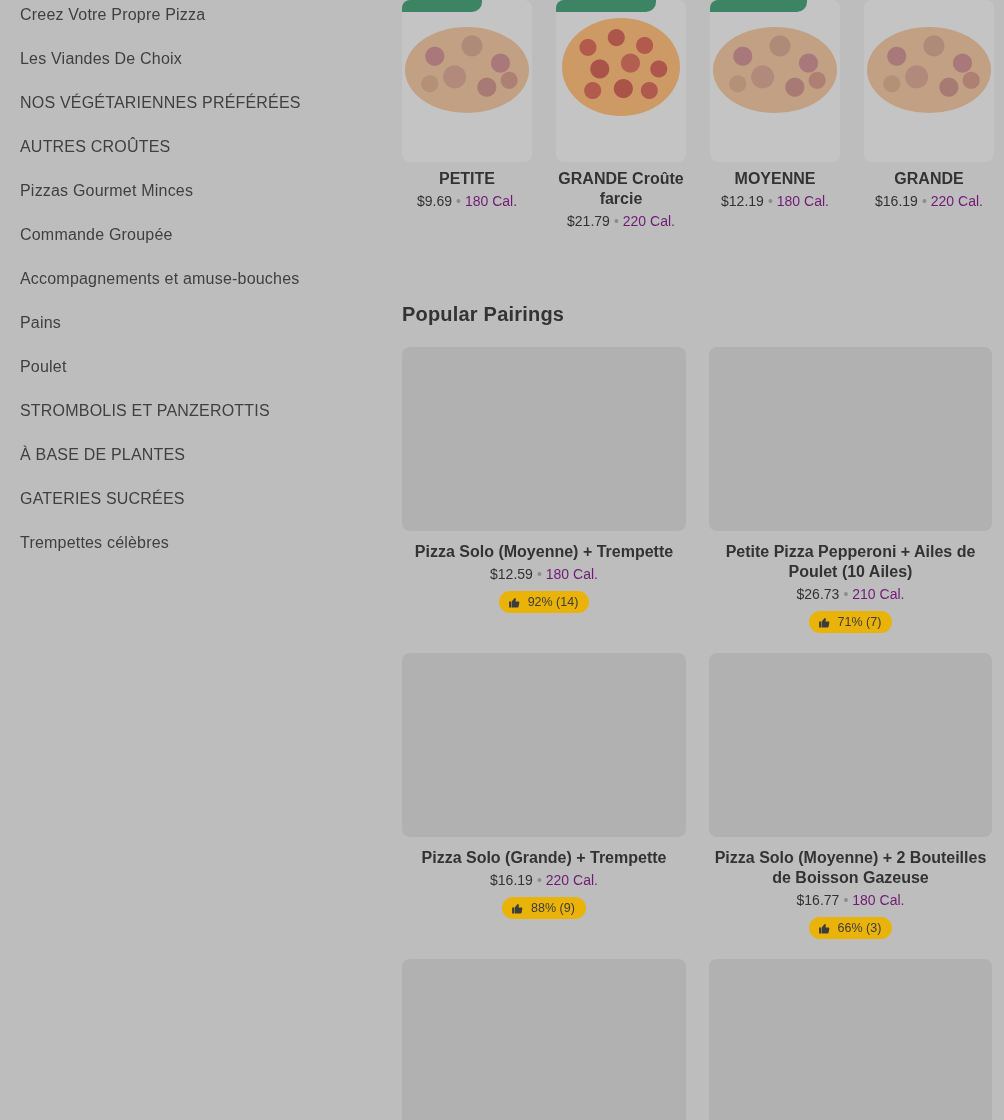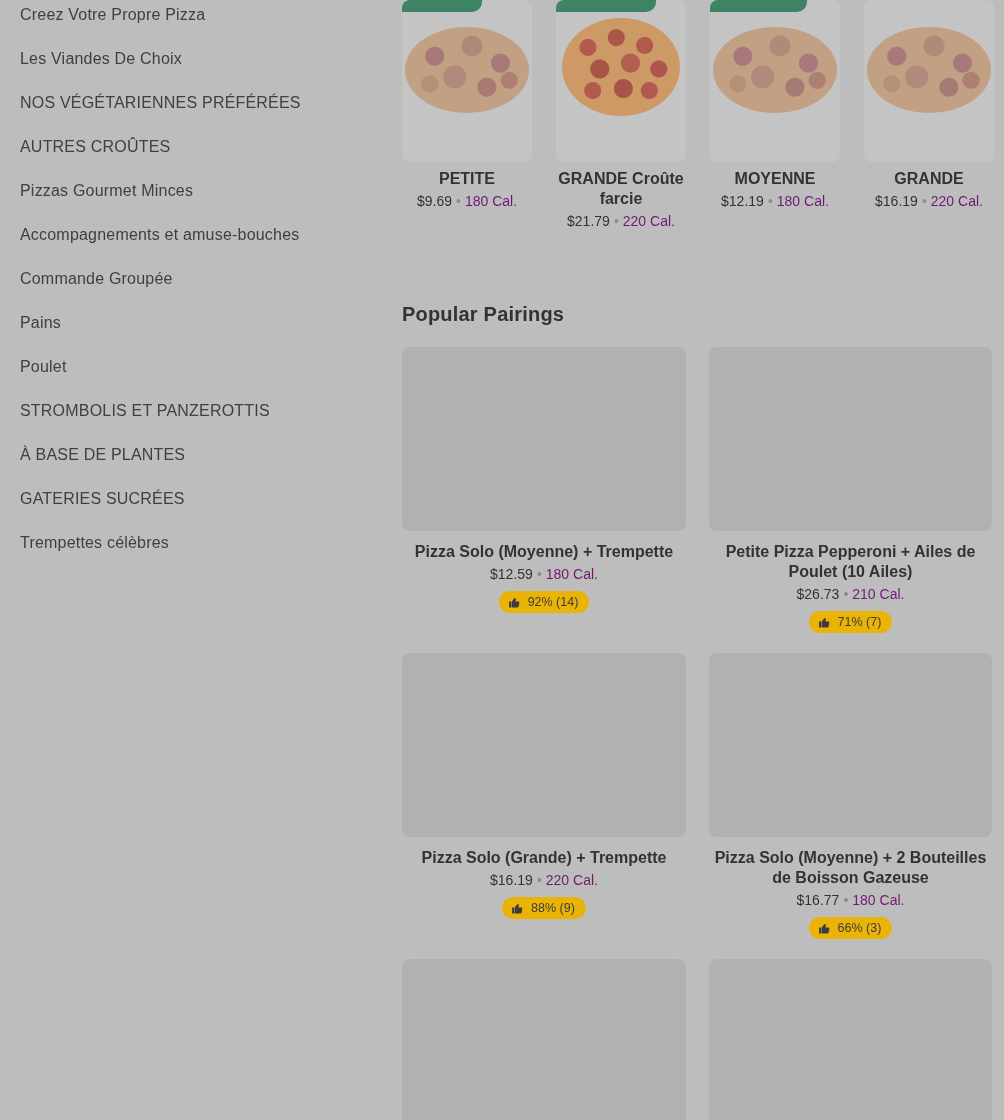--- a/index.html
+++ b/index.html
@@ -102,24 +102,24 @@
     <div class="sidebar-item">
         <span>NOS VÉGÉTARIENNES PRÉFÉRÉES</span>
       </div>
     <div class="sidebar-item">
         <span>AUTRES CROÛTES</span>
       </div>
     <div class="sidebar-item">
         <span>Pizzas Gourmet Minces</span>
       </div>
     <div class="sidebar-item">
+        <span>Commande Groupée</span>
+      </div>
+    <div class="sidebar-item">
         <span>Accompagnements et amuse-bouches</span>
-      </div>
-    <div class="sidebar-item">
-        <span>Commande Groupée</span>
       </div>
     <div class="sidebar-item">
         <span>Pains</span>
       </div>
     <div class="sidebar-item">
         <span>Poulet</span>
       </div>
     <div class="sidebar-item">
         <span>STROMBOLIS ET PANZEROTTIS</span>
       </div>

